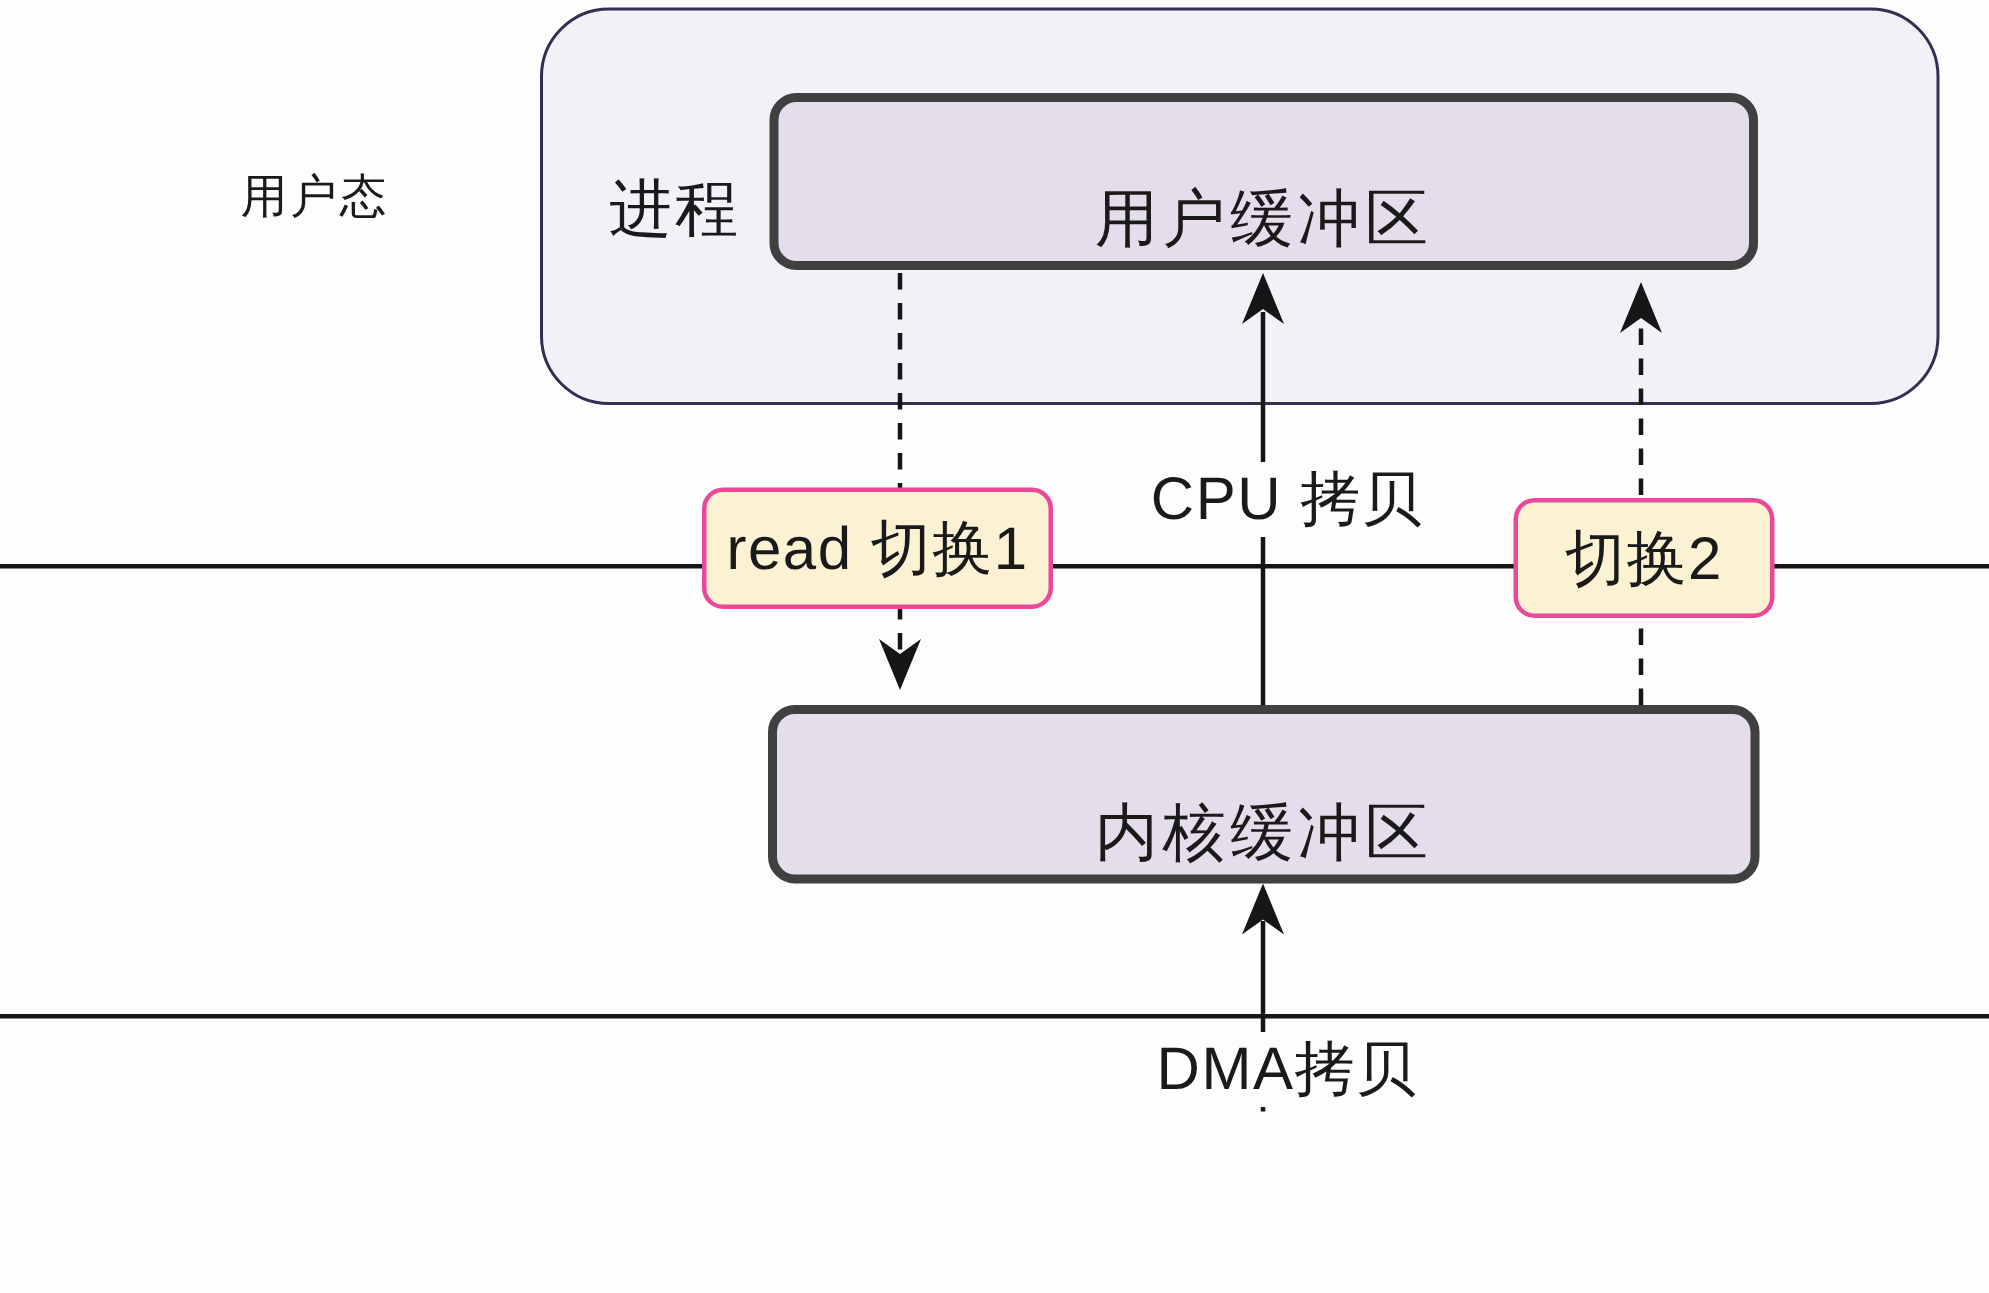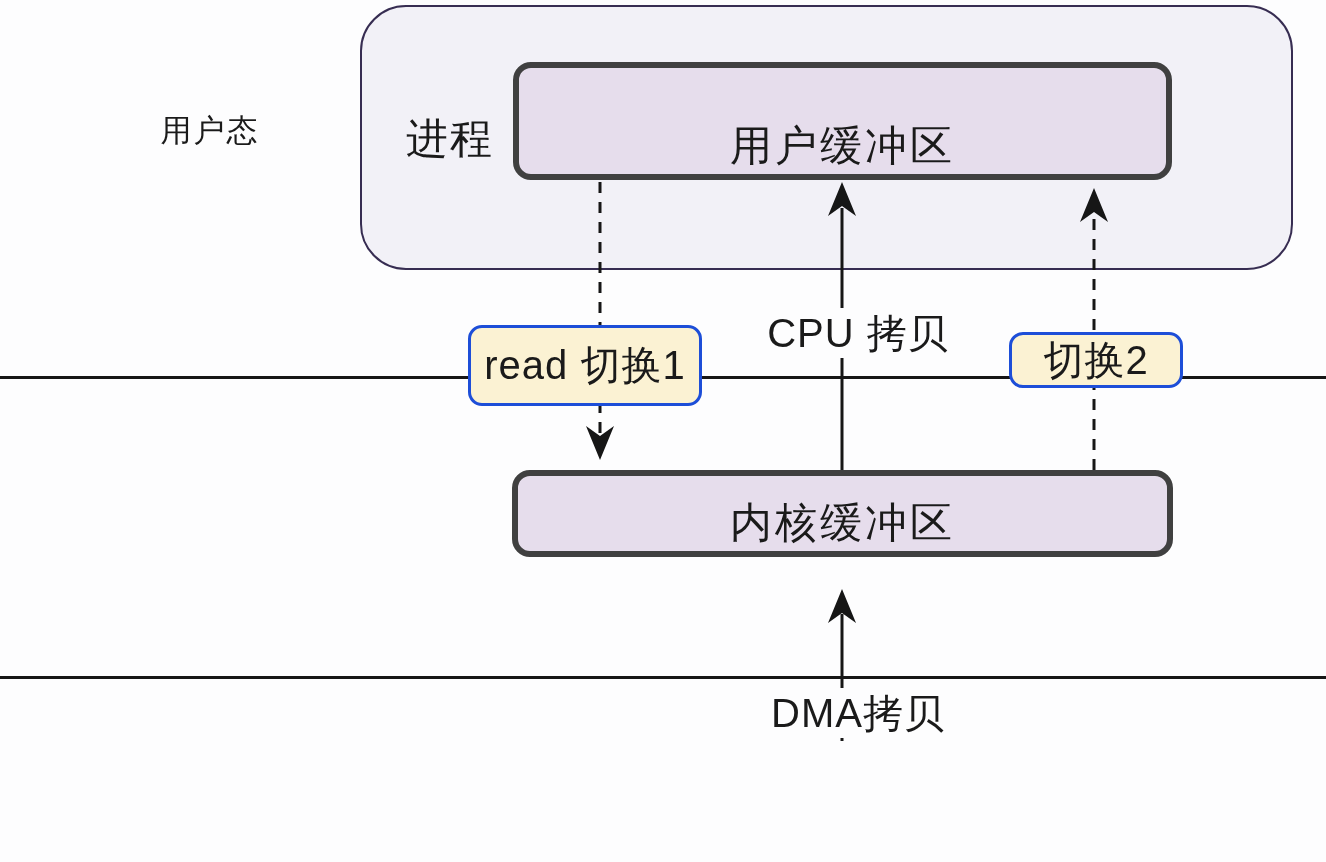--- a/index.html
+++ b/index.html
@@ -57,21 +57,21 @@
     box-sizing: border-box;
     display: flex;
     align-items: flex-end;
     justify-content: center;
     font-size: 42px;
     font-weight: 500;
     letter-spacing: 3px;
     z-index: 2;
   }
   .pbox.user-buffer   { left: 513px; top: 62px;  width: 659px; height: 118px; }
-  .pbox.kernel-buffer { left: 512px; top: 470px; width: 661px; height: 87px; }
+  .pbox.kernel-buffer { left: 512px; top: 470px; width: 661px; height: 119px; }
   .pbox.disk-file     { left: 513px; top: 741px; width: 660px; height: 119px; }
 
   .sep-line {
     position: absolute;
     left: 0;
     width: 1326px;
     height: 3px;
     background: #161616;
     z-index: 3;
   }
@@ -95,33 +95,33 @@
     line-height: 50px;
     z-index: 5;
     letter-spacing: 1px;
   }
   .float-label.cpu { left: 752px; top: 308px; width: 212px; height: 50px; }
   .float-label.dma { left: 752px; top: 656px; width: 212px; height: 50px; margin-top: 32px; }
 
   .badge {
     position: absolute;
     background: #fbf2d3;
-    border: 3px solid #1d4ed8;
+    border: 3px solid #ec4899;
     border-radius: 14px;
     box-sizing: border-box;
     display: flex;
     align-items: center;
     justify-content: center;
     font-size: 40px;
     font-weight: 500;
     z-index: 6;
     letter-spacing: 1px;
   }
   .badge.badge1 { left: 468px;  top: 325px; width: 234px; height: 81px; }
-  .badge.badge2 { left: 1009px; top: 332px; width: 174px; height: 56px; }
+  .badge.badge2 { left: 1009px; top: 332px; width: 174px; height: 80px; }
 </style>
 </head>
 <body>
 
 <div class="canvas">
 
   <div class="mode-label user">用户态</div>
 
   <div class="process-container"></div>
   <div class="process-label">进程</div>

